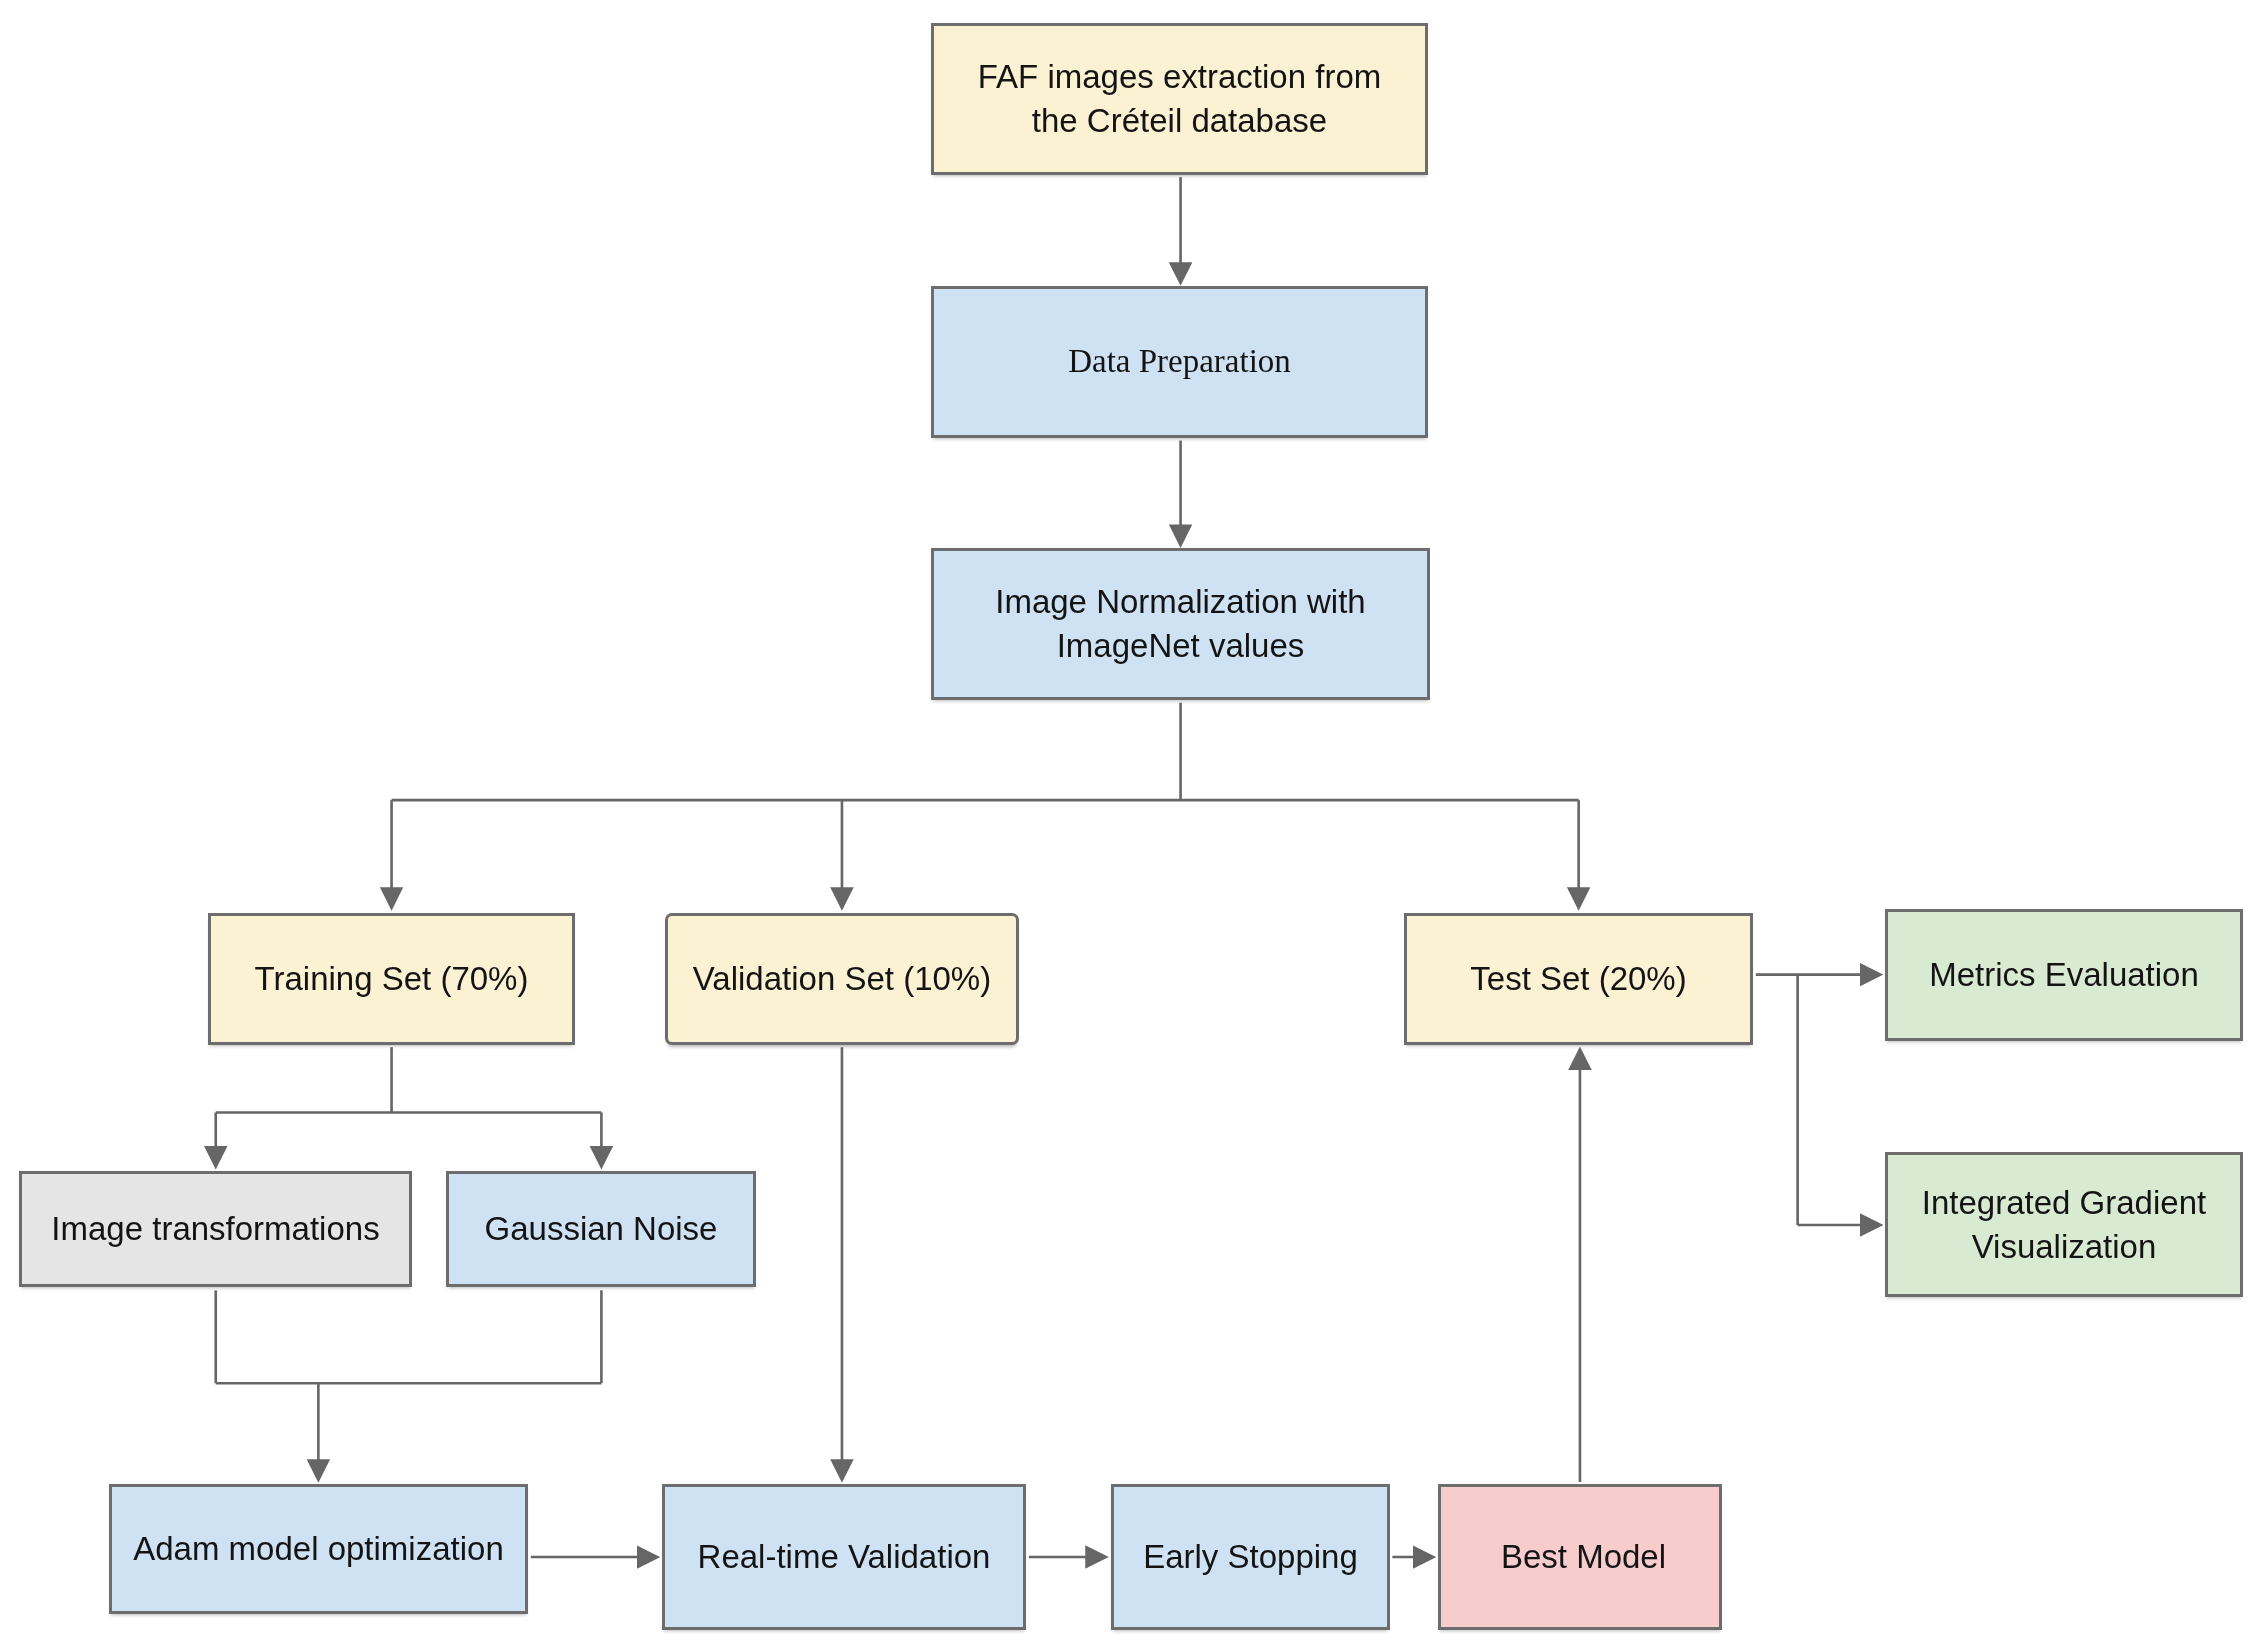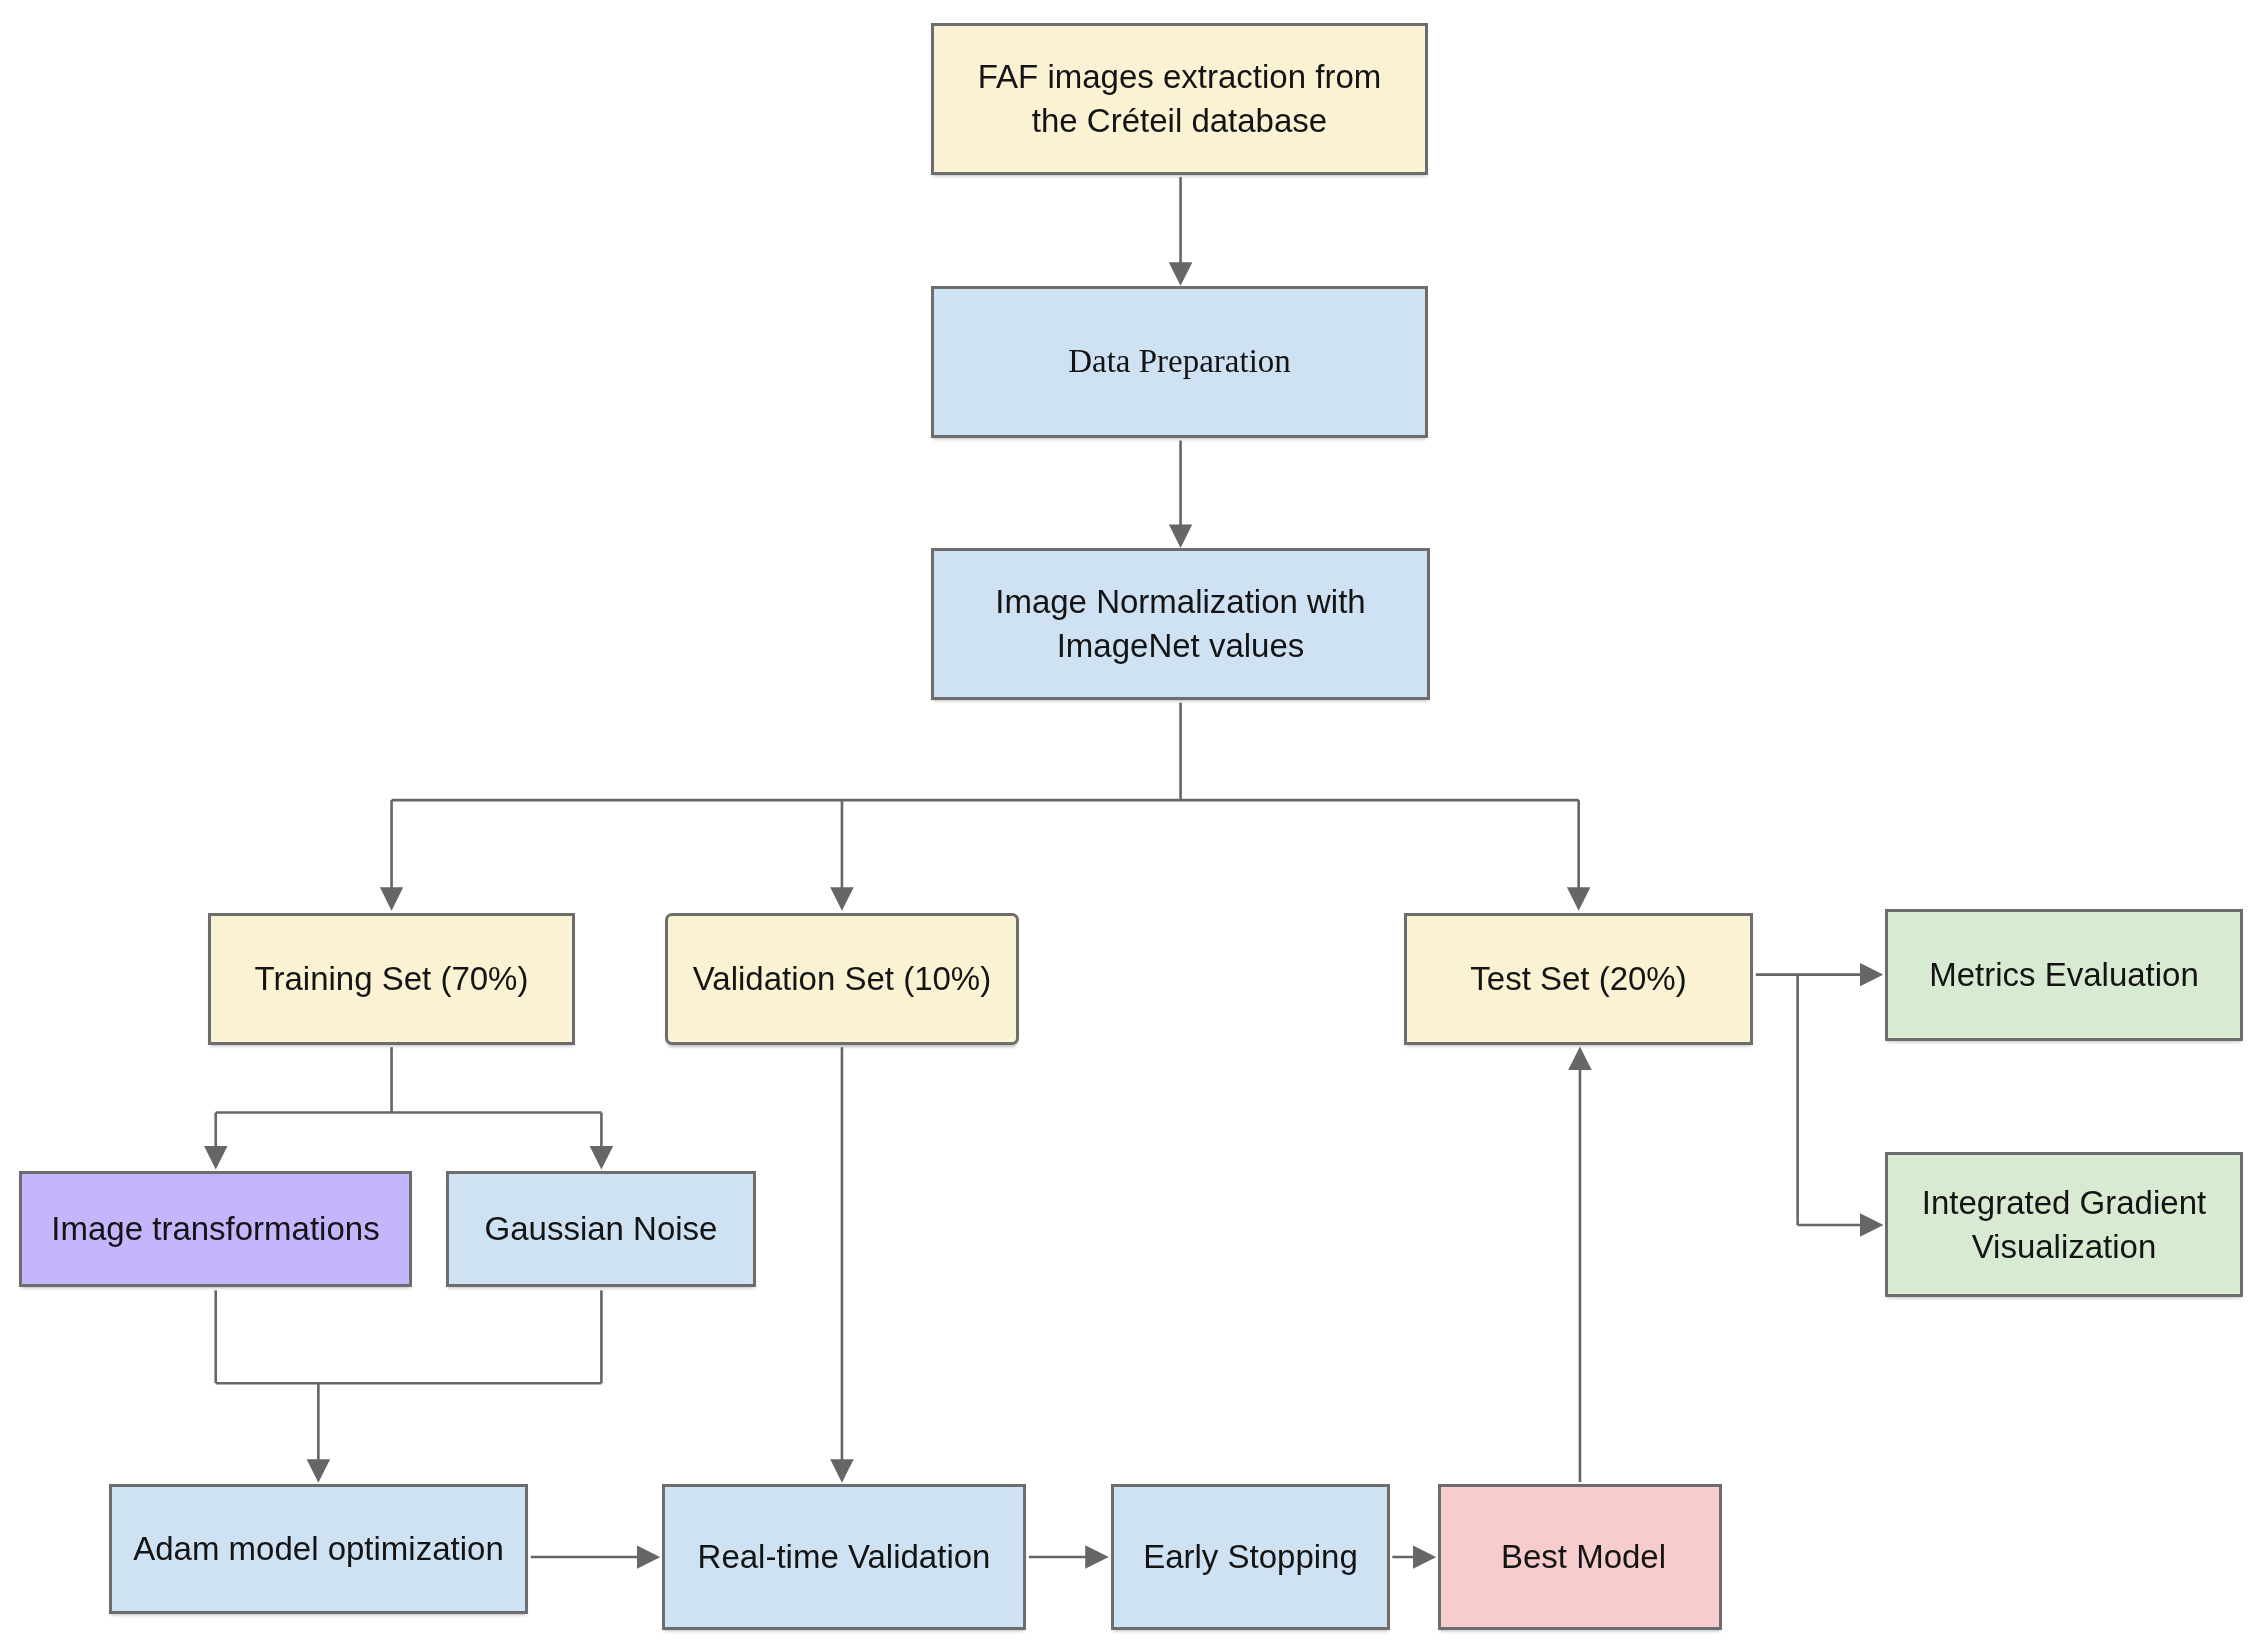--- a/index.html
+++ b/index.html
@@ -129,21 +129,21 @@
   </div>
 
   <div class="node n-metrics" style="background-color: rgb(217, 234, 211);">
     <span class="lbl">Metrics Evaluation</span>
   </div>
 
   <div class="node n-integrad" style="background-color: rgb(217, 234, 211);">
     <span class="lbl">Integrated Gradient Visualization</span>
   </div>
 
-  <div class="node n-imgtrans" style="background-color: #c4b5fd;">
+  <div class="node n-imgtrans" style="background-color: #e5e5e5;">
     <span class="lbl">Image transformations</span>
   </div>
 
   <div class="node n-gaussian" style="background-color: rgb(207, 226, 244);">
     <span class="lbl">Gaussian Noise</span>
   </div>
 
   <div class="node n-adam" style="background-color: rgb(207, 226, 244);">
     <span class="lbl">Adam model optimization</span>
   </div>

